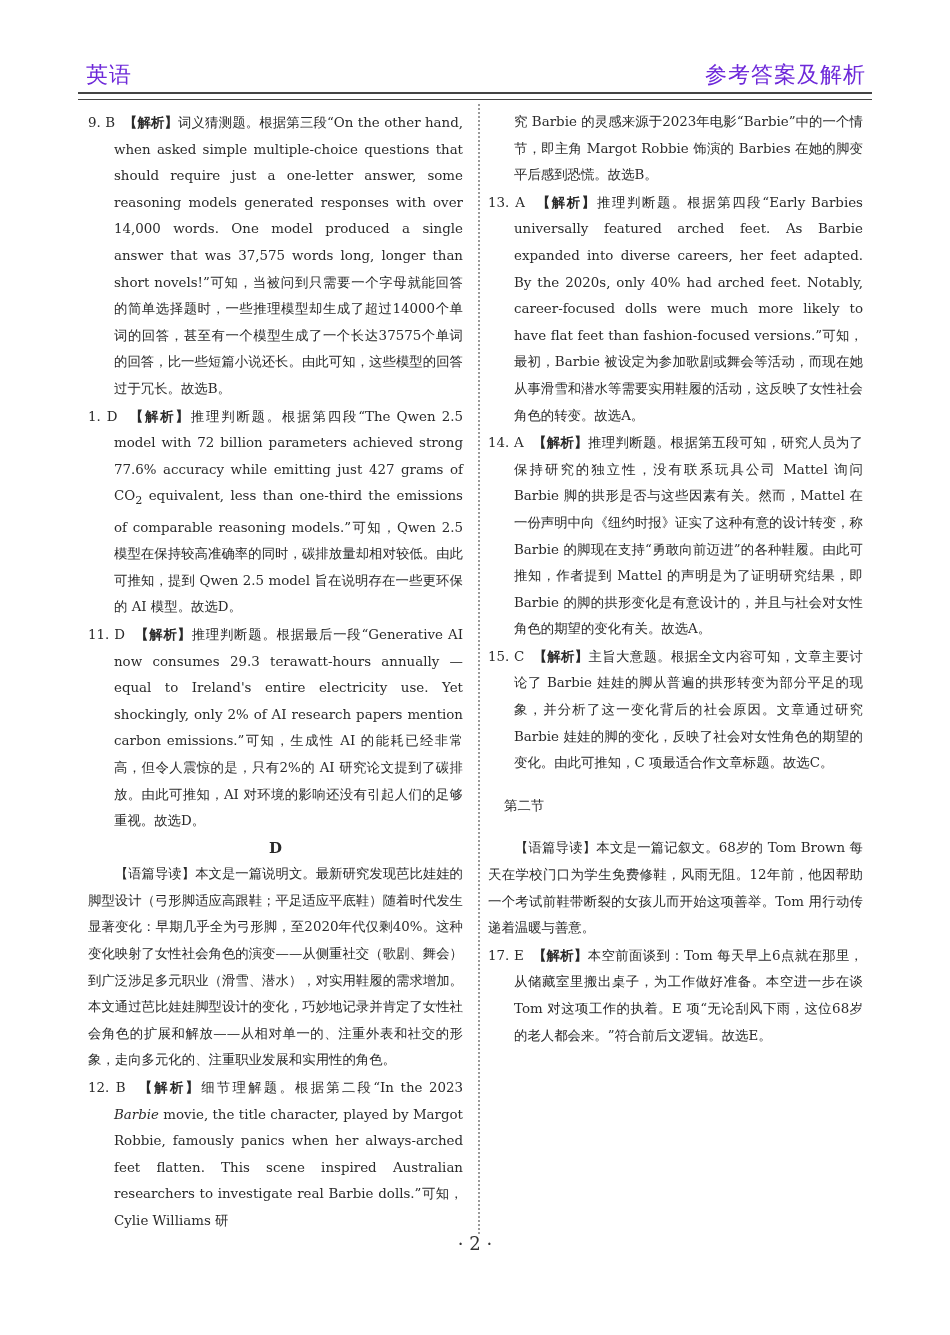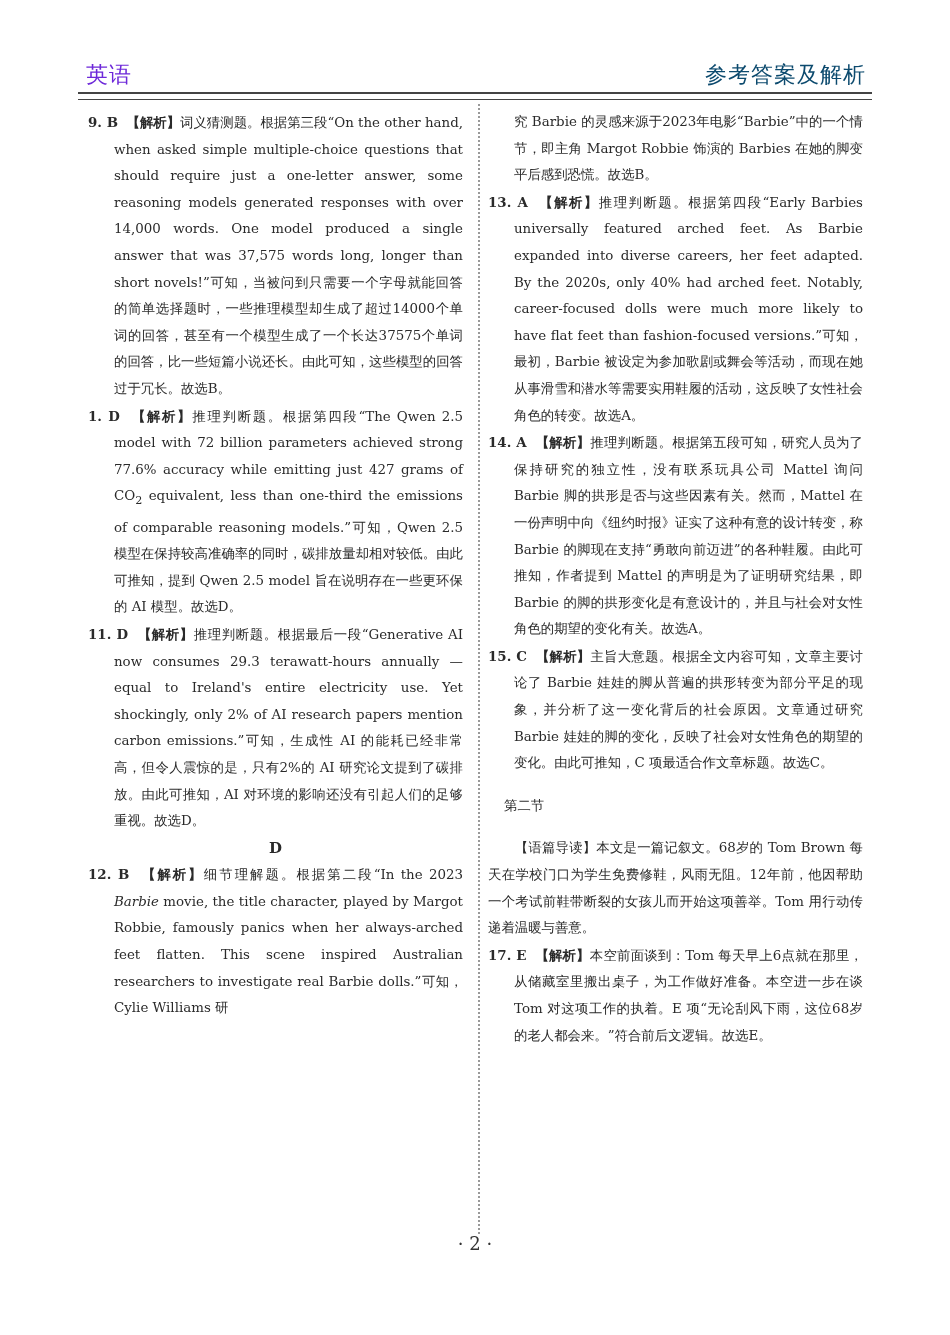--- a/index.html
+++ b/index.html
@@ -1,29 +1,29 @@
 <!DOCTYPE html>
 <html><head>
 <meta charset="utf-8">
 <style>
   html, body { margin:0; padding:0; background:#ffffff; }
   body { width:950px; height:1335px; position:relative; overflow:hidden;
          font-family:"DejaVu Serif","Liberation Serif",serif; color:#2a2a2a; }
   .header { position:absolute; left:78px; right:78px; top:58px; height:36px; }
   .header .left { position:absolute; left:8px; top:2px; font-size:22px; color:#6d28d9; letter-spacing:1px; }
-  .header .right { position:absolute; right:6px; top:2px; font-size:22px; color:#0c4a6e; letter-spacing:1px; }
+  .header .right { position:absolute; right:6px; top:2px; font-size:22px; color:#6d28d9; letter-spacing:1px; }
   .rule { position:absolute; left:78px; right:78px; top:92px; height:5px;
           border-top:2px solid #444; border-bottom:1px solid #444; }
   .col { position:absolute; top:109px; width:375px; font-size:13.4px; line-height:26.6px; }
   .col.left { left:88px; }
   .col.right { left:488px; }
   .divider { position:absolute; left:478px; top:104px; height:1130px; width:0;
              border-left:2px dotted #999; }
   .item { margin:0; text-align:justify; }
-  .item .num { font-weight:bold; }
+  .item .num { font-weight:normal; }
   .item .tag { font-weight:bold; }
   .item .body { }
   .hang { padding-left:26px; text-indent:-26px; }
   .para { text-indent:2em; text-align:justify; margin:0; }
   .section-letter { text-align:center; font-weight:bold; font-size:15px; margin:0; }
   .section-title { margin:16px; }
   .footer { position:absolute; left:0; right:0; top:1233px; text-align:center; font-size:18px; color:#333; }
   em { }
 </style>
 </head>
@@ -42,20 +42,21 @@
   </p>
   <p class="item hang">
     <span class="num">1. D</span>&nbsp;
     <span class="tag">【解析】</span><span class="body">推理判断题。根据第四段“The Qwen 2.5 model with 72 billion parameters achieved strong 77.6% accuracy while emitting just 427 grams of CO</span><sub>2</sub><span class="body"> equivalent, less than one-third the emissions of comparable reasoning models.”可知，Qwen 2.5 模型在保持较高准确率的同时，碳排放量却相对较低。由此可推知，提到 Qwen 2.5 model 旨在说明存在一些更环保的 AI 模型。故选D。</span>
   </p>
   <p class="item hang">
     <span class="num">11. D</span>&nbsp;
     <span class="tag">【解析】</span><span class="body">推理判断题。根据最后一段“Generative AI now consumes 29.3 terawatt-hours annually — equal to Ireland's entire electricity use. Yet shockingly, only 2% of AI research papers mention carbon emissions.”可知，生成性 AI 的能耗已经非常高，但令人震惊的是，只有2%的 AI 研究论文提到了碳排放。由此可推知，AI 对环境的影响还没有引起人们的足够重视。故选D。</span>
   </p>
   <p class="section-letter">D</p>
+  <p class="para">【语篇导读】本文是一篇说明文。最新研究发现芭比娃娃的脚型设计（弓形脚适应高跟鞋；平足适应平底鞋）随着时代发生显著变化：早期几乎全为弓形脚，至2020年代仅剩40%。这种变化映射了女性社会角色的演变——从侧重社交（歌剧、舞会）到广泛涉足多元职业（滑雪、潜水），对实用鞋履的需求增加。本文通过芭比娃娃脚型设计的变化，巧妙地记录并肯定了女性社会角色的扩展和解放——从相对单一的、注重外表和社交的形象，走向多元化的、注重职业发展和实用性的角色。</p>
   <p class="item hang">
     <span class="num">12. B</span>&nbsp;
     <span class="tag">【解析】</span><span class="body">细节理解题。根据第二段“In the 2023 </span><em>Barbie</em><span class="body"> movie, the title character, played by Margot Robbie, famously panics when her always-arched feet flatten. This scene inspired Australian researchers to investigate real Barbie dolls.”可知，Cylie Williams 研</span>
   </p>
 </div>
 
 <div class="divider"></div>
 
 <div class="col right">
   <p class="item" style="padding-left:26px;">究 Barbie 的灵感来源于2023年电影“Barbie”中的一个情节，即主角 Margot Robbie 饰演的 Barbies 在她的脚变平后感到恐慌。故选B。</p>

